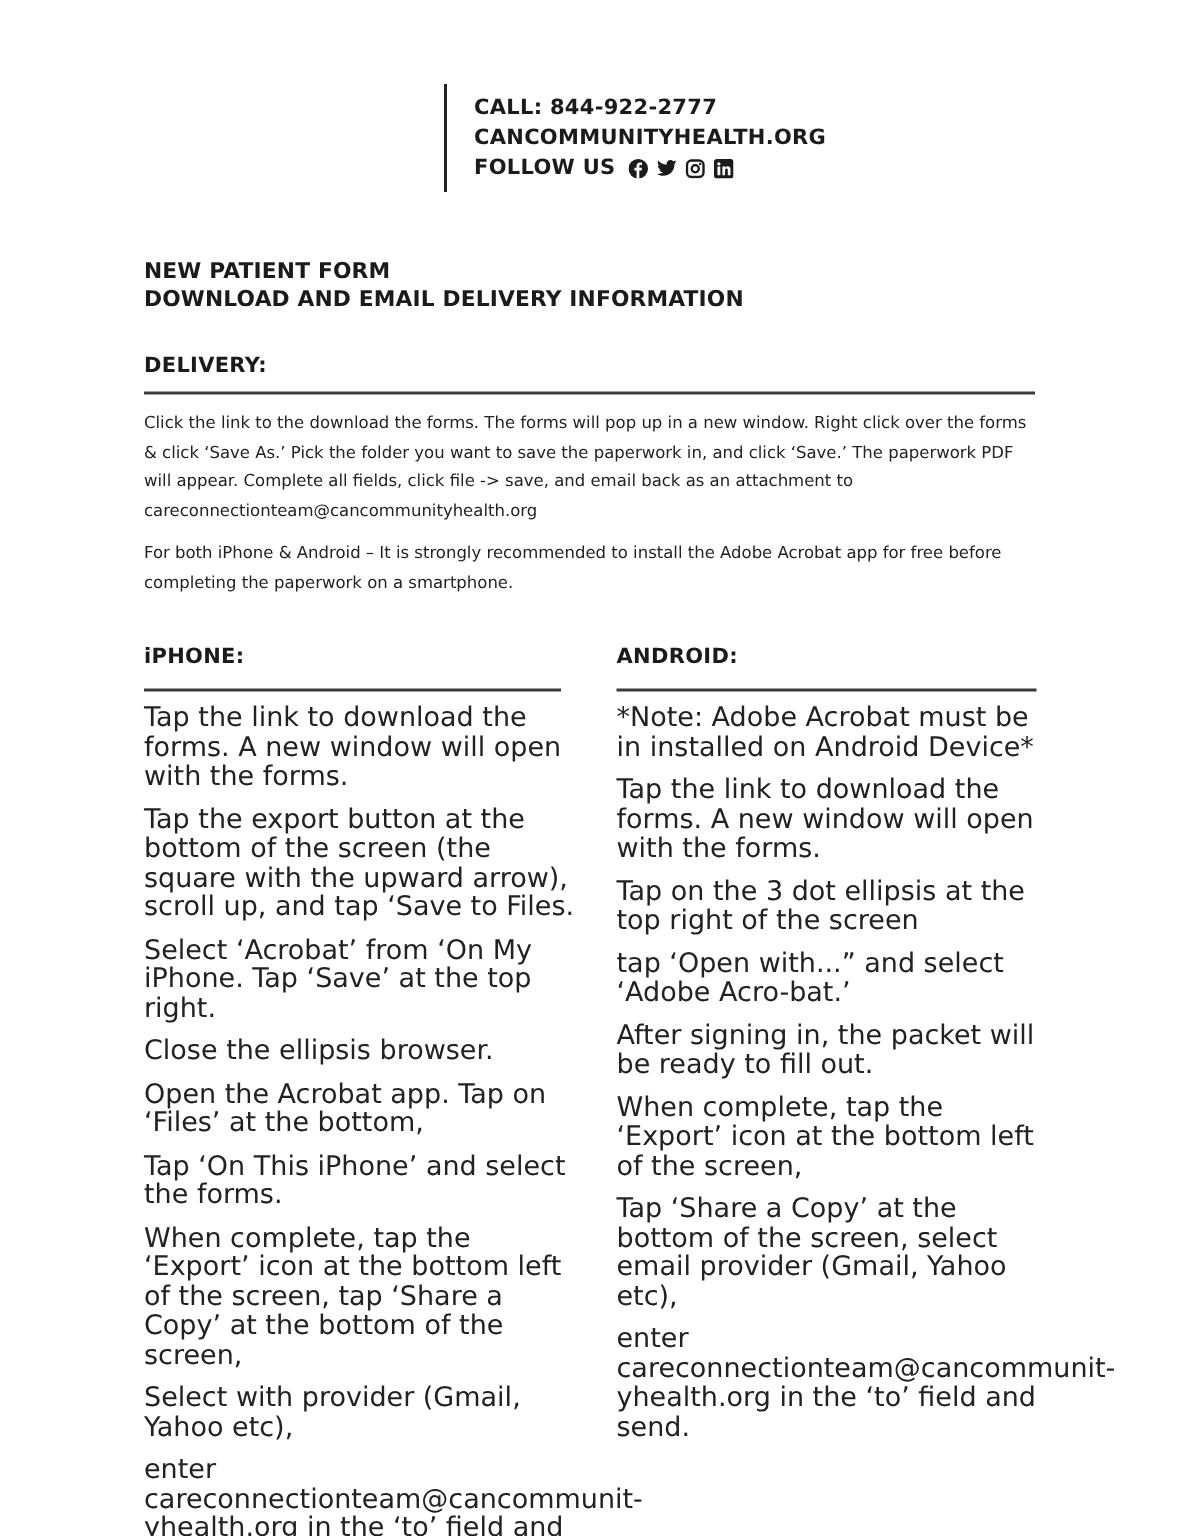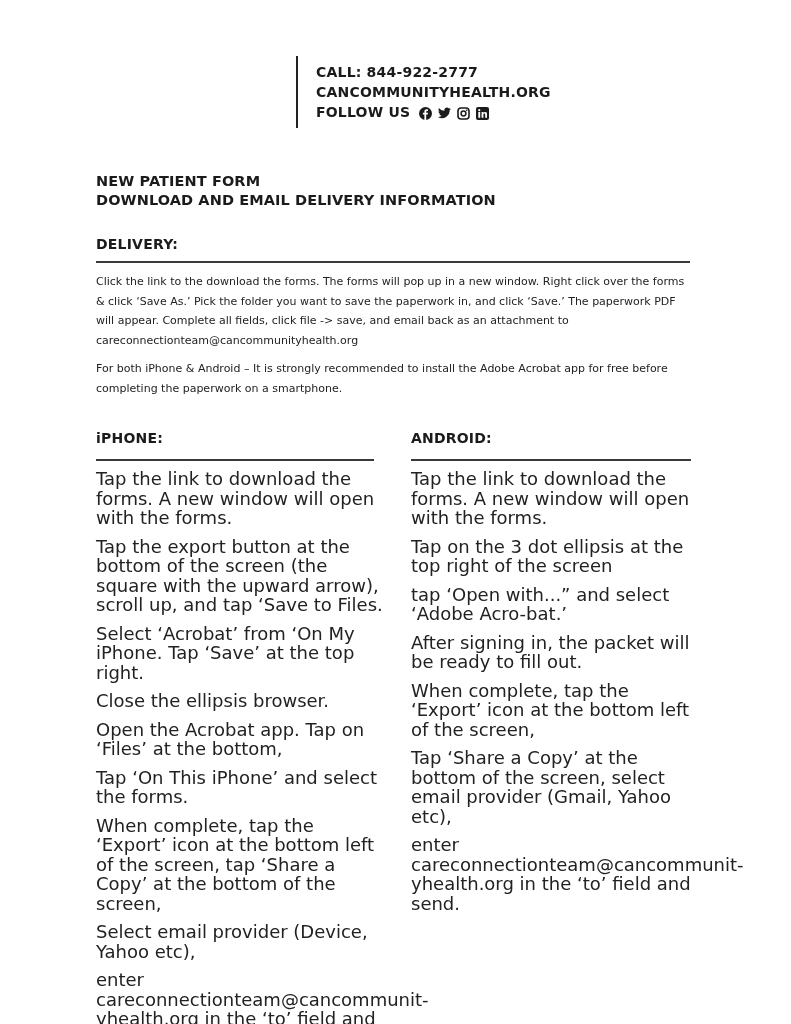--- a/index.html
+++ b/index.html
@@ -82,28 +82,29 @@
 <div class="rule" style="left:96px; top:459px; width:278px;"></div>
 
 <div class="col" style="left:96px; top:469px; width:292px;">
   <p>Tap the link to download the forms. A new window will open with the forms.</p>
   <p>Tap the export button at the bottom of the screen (the square with the upward arrow), scroll up, and tap ‘Save to Files.</p>
   <p>Select ‘Acrobat’ from ‘On My iPhone. Tap ‘Save’ at the top right.</p>
   <p>Close the ellipsis browser.</p>
   <p>Open the Acrobat app. Tap on ‘Files’ at the bottom,</p>
   <p>Tap ‘On This iPhone’ and select the forms.</p>
   <p>When complete, tap the ‘Export’ icon at the bottom left of the screen, tap ‘Share a Copy’ at the bottom of the screen,</p>
-  <p>Select email provider (Device, Yahoo etc),</p>
+  <p>Select with provider (Gmail, Yahoo etc),</p>
   <p>enter careconnectionteam@cancommunit-yhealth.org in the ‘to’ field and send.</p>
 </div>
 
 <div class="section-h" style="left:411px; top:430px;">ANDROID:</div>
 <div class="rule" style="left:411px; top:459px; width:280px;"></div>
 
 <div class="col" style="left:411px; top:469px; width:292px;">
+  <p>*Note: Adobe Acrobat must be in installed on Android Device*</p>
   <p>Tap the link to download the forms. A new window will open with the forms.</p>
   <p>Tap on the 3 dot ellipsis at the top right of the screen</p>
   <p> tap ‘Open with...” and select ‘Adobe Acro-bat.’</p>
   <p>After signing in, the packet will be ready to fill out.</p>
   <p>When complete, tap the ‘Export’ icon at the bottom left of the screen,</p>
   <p>Tap ‘Share a Copy’ at the bottom of the screen, select email provider (Gmail, Yahoo etc),</p>
   <p>enter careconnectionteam@cancommunit-yhealth.org in the ‘to’ field and send.</p>
 </div>
 
 </body></html>

